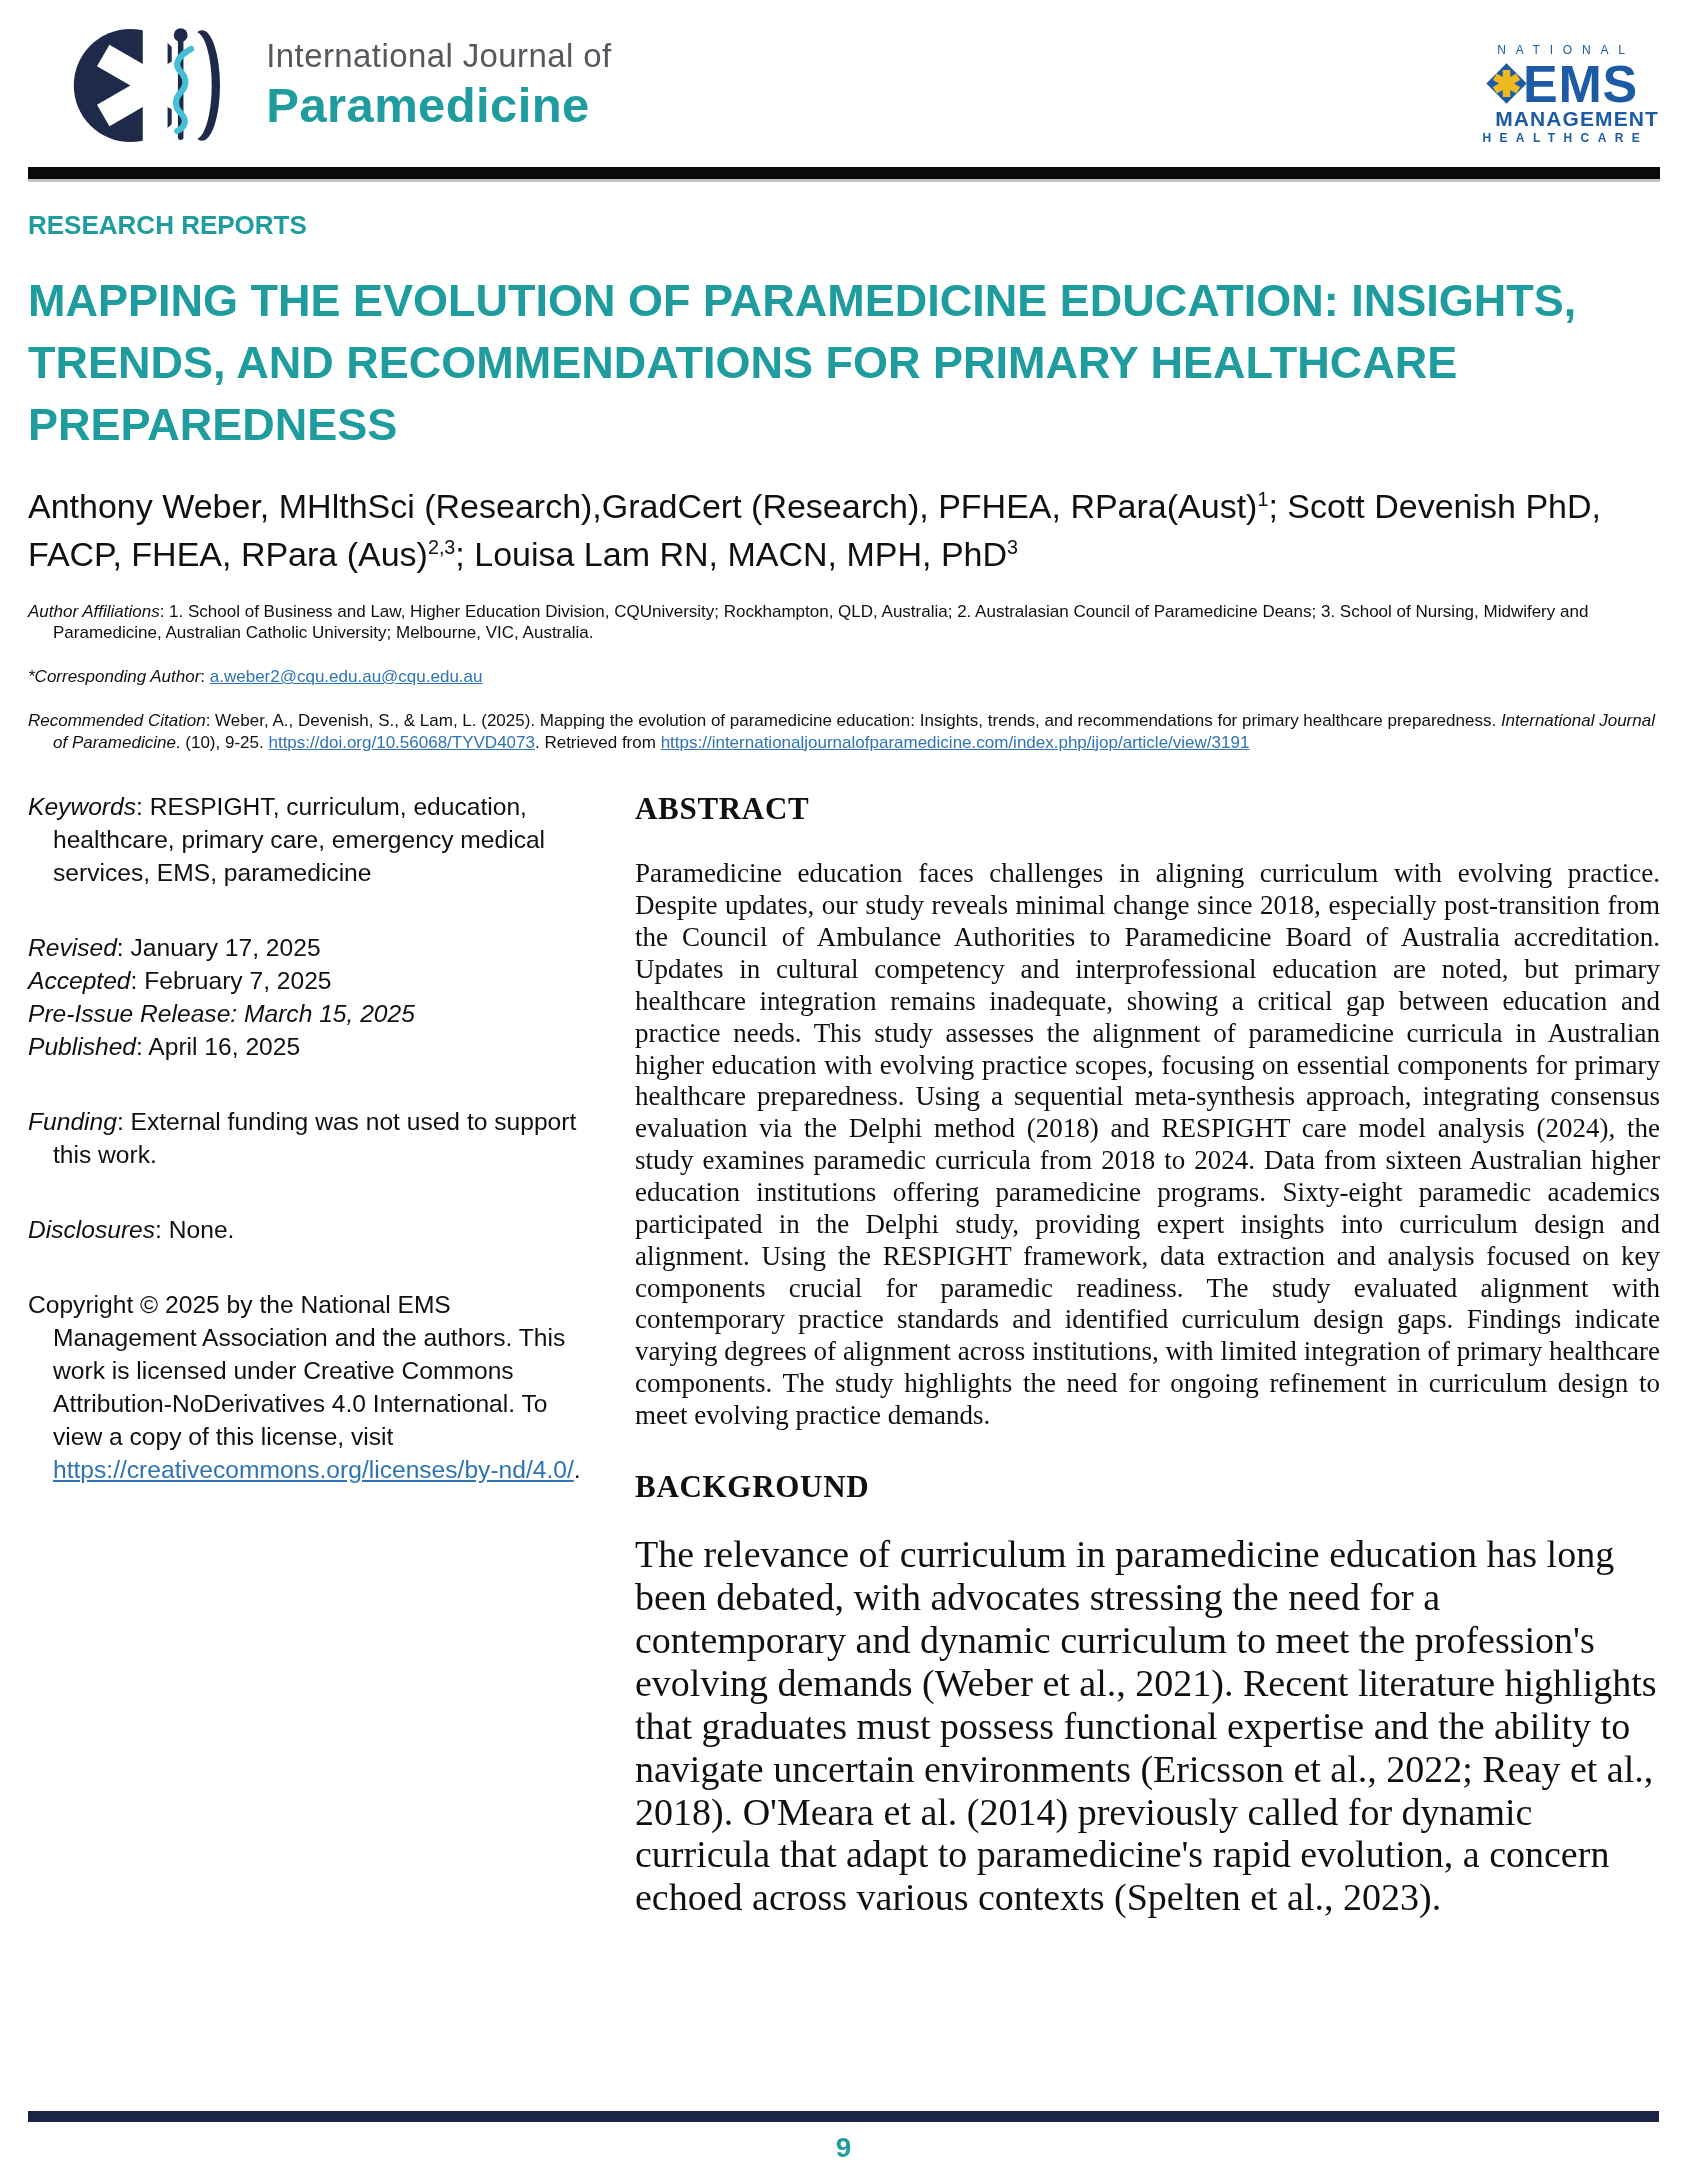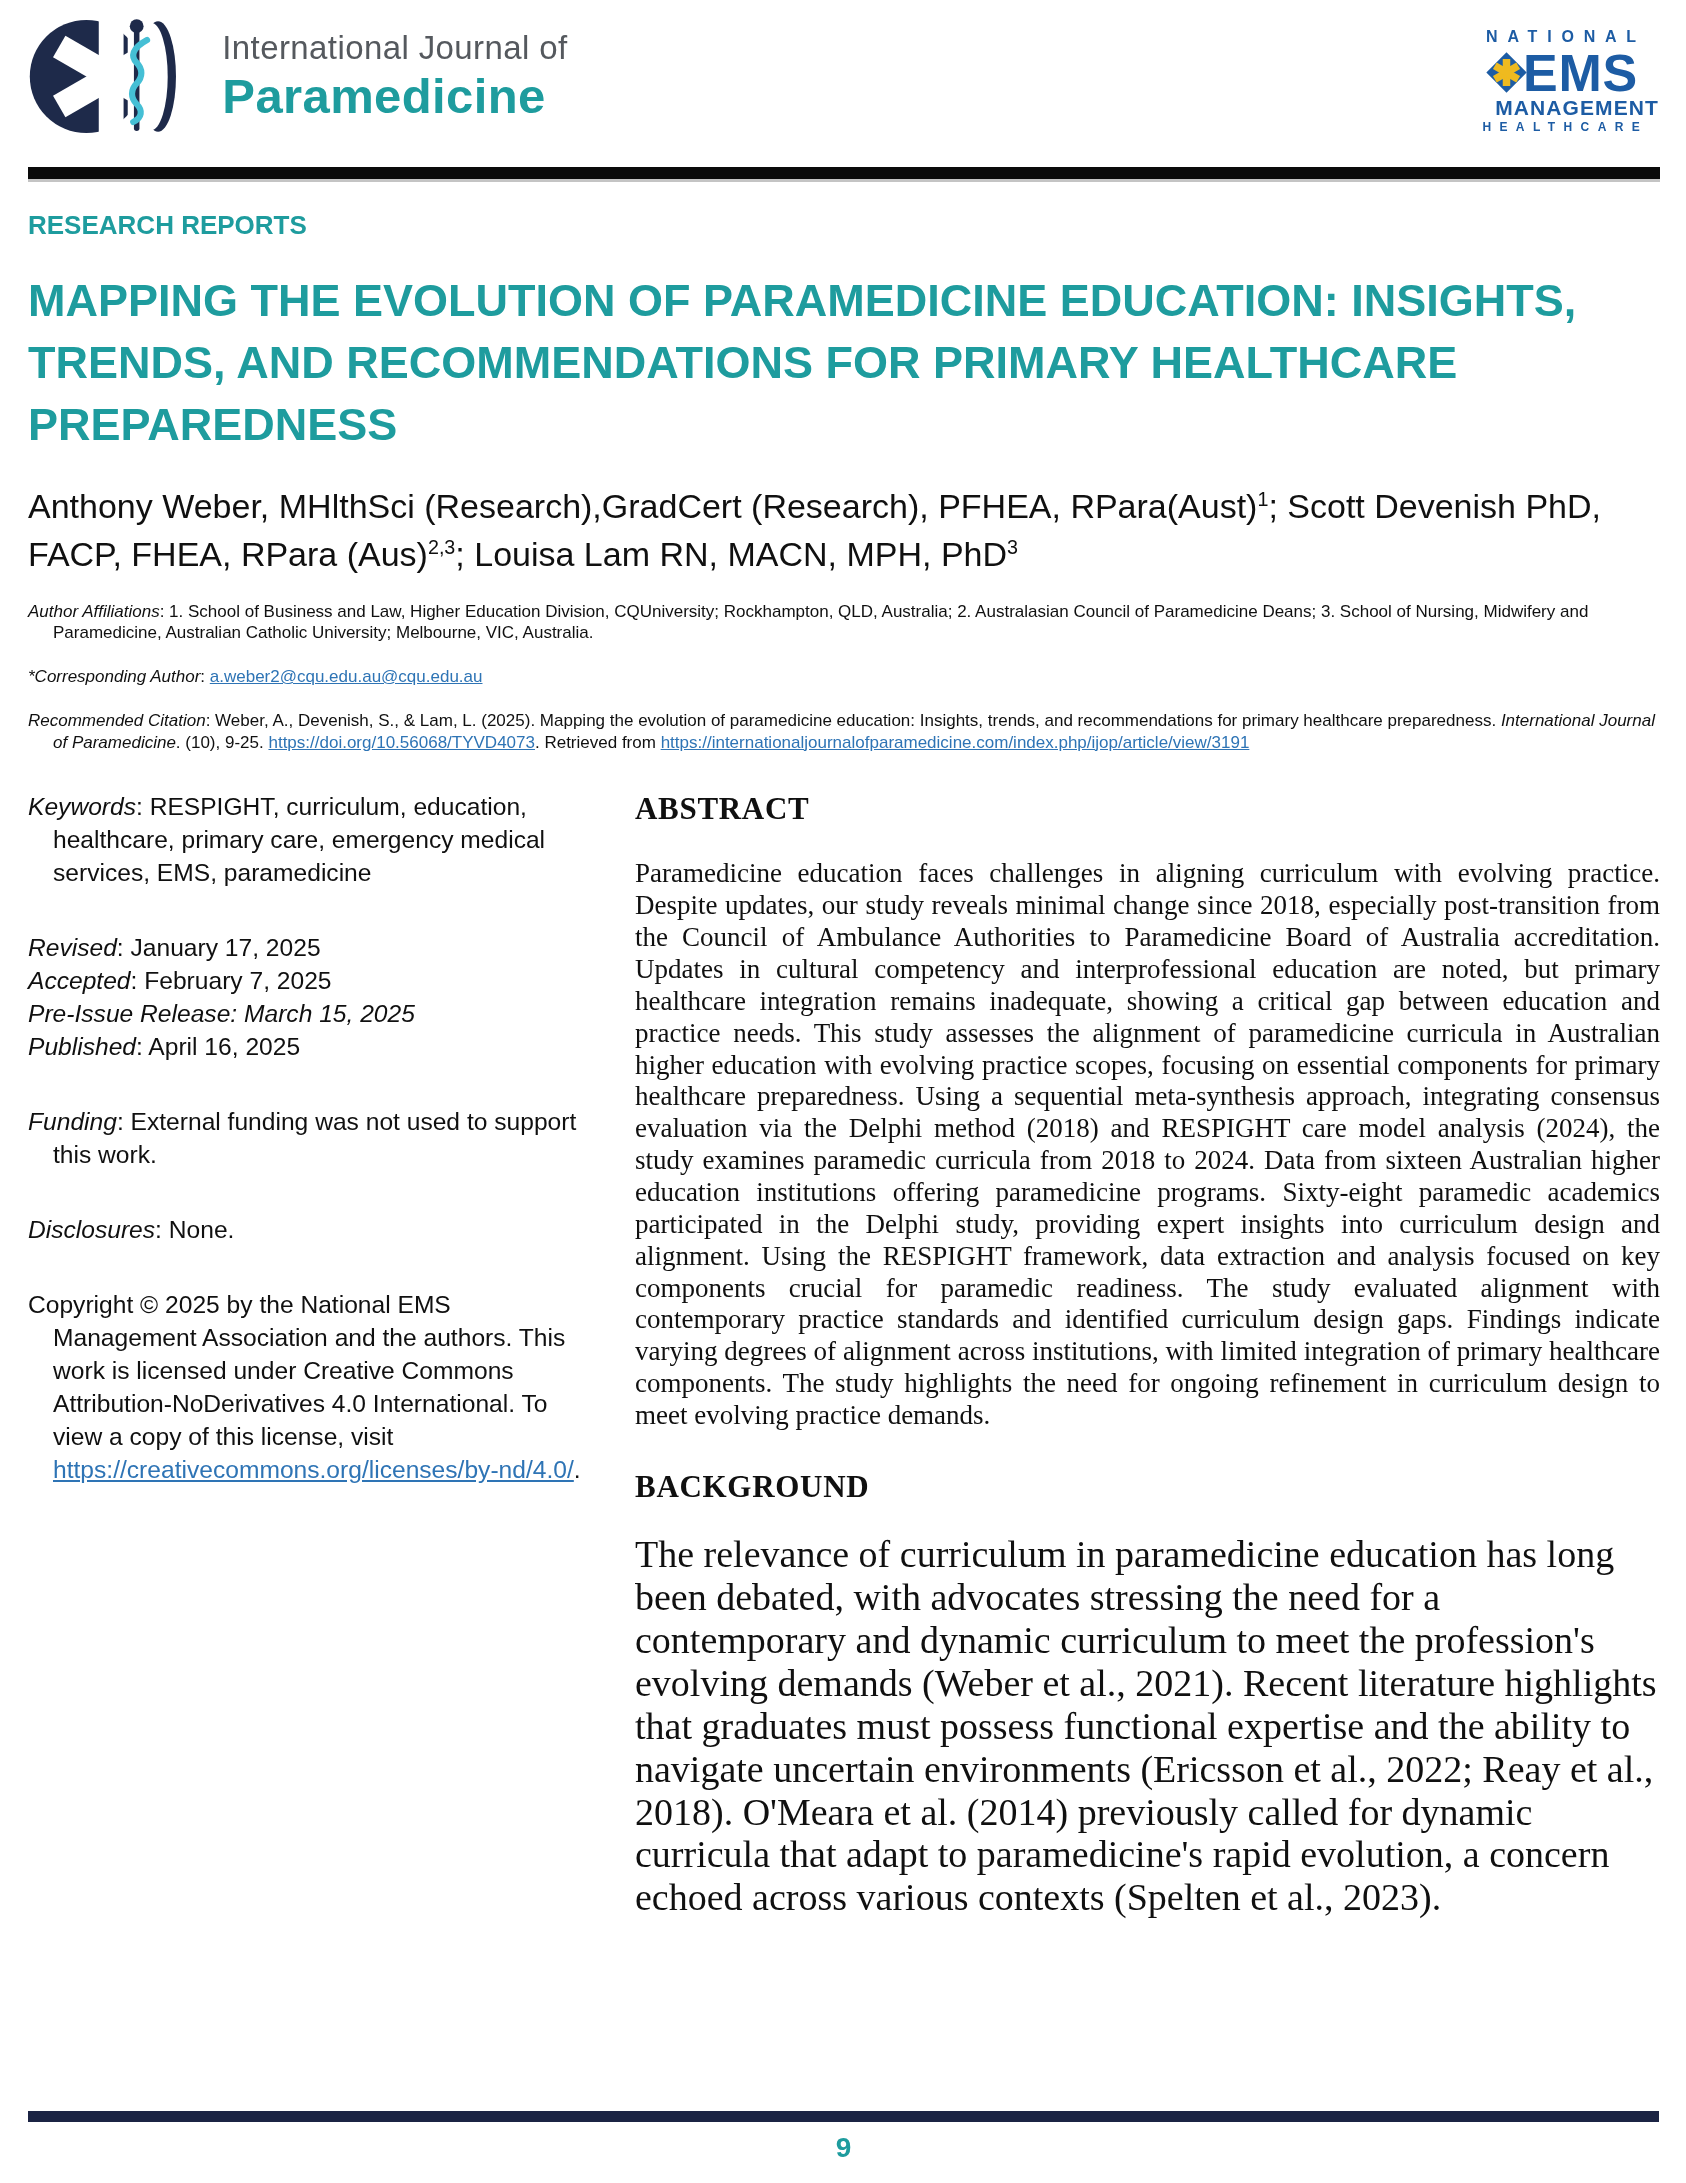--- a/index.html
+++ b/index.html
@@ -1,29 +1,29 @@
 <!DOCTYPE html>
 <html lang="en" style="font-size:11.3px"><head>
 <meta charset="utf-8">
 <style>
   html,body{margin:0;padding:0;background:#ffffff;}
   .page{position:relative;width:1687px;height:2183px;background:#ffffff;overflow:hidden;
         font-family:"Liberation Sans",sans-serif;color:#101010;}
 
   
-  .masthead{display:flex;justify-content:space-between;align-items:flex-start;
-            padding:11.3px 28px 0 28px;height:159px;box-sizing:border-box;}
+  .masthead{display:flex;justify-content:space-between;align-items:center;
+            padding:11.3px 28px 0 28px;height:159px;box-sizing:border-box;margin-left:44px;}
   .brand{display:flex;align-items:center;gap:18.3px;}
   .brand-mark{width:176px;height:131px;flex:0 0 auto;}
   .brand-line1{font-size:33px;color:#55595E;letter-spacing:0.4px;}
   .brand-line2{font-size:49px;font-weight:bold;color:#1E9C9E;margin-top:1.4px;letter-spacing:0.4px;}
   .pub-block{display:flex;flex-direction:column;align-items:center;padding-top:9.8px;}
   .published-by{font-size:29.5px;color:#1E9C9E;white-space:nowrap;}
   .nemsma{margin-top:8.4px;display:flex;flex-direction:column;align-items:center;color:#1D5CA4;line-height:1;}
-  .n-row1{font-size:16px;font-weight:bold;letter-spacing:9.8px;text-indent:9.8px;}
+  .n-row1{font-size:12px;font-weight:normal;letter-spacing:9.8px;text-indent:9.8px;}
   .n-row2{display:flex;align-items:center;margin-top:1.4px;}
   .n-diamond{width:45px;height:45px;margin-right:-6.3px;}
   .n-ems{font-size:52px;font-weight:900;letter-spacing:0.7px;}
   .n-row3{font-size:21px;font-weight:800;letter-spacing:1.1px;margin-top:-1.4px;padding-left:32px;}
   .n-row4{font-size:12px;font-weight:bold;letter-spacing:8.4px;text-indent:8.4px;margin-top:2.8px;}
 
   
   .rule-top{height:11.3px;background:#0a0a0a;margin:8.4px 27px 0 28px;border-bottom:3.5px solid #c4c4c4;}
   .section-label{margin:28px 27px 0 28px;font-size:26px;font-weight:bold;color:#1E9C9E;}
   .title{margin:29.5px 19.7px 0 28px;font-size:45px;line-height:1.38;font-weight:bold;color:#1E9C9E;}

